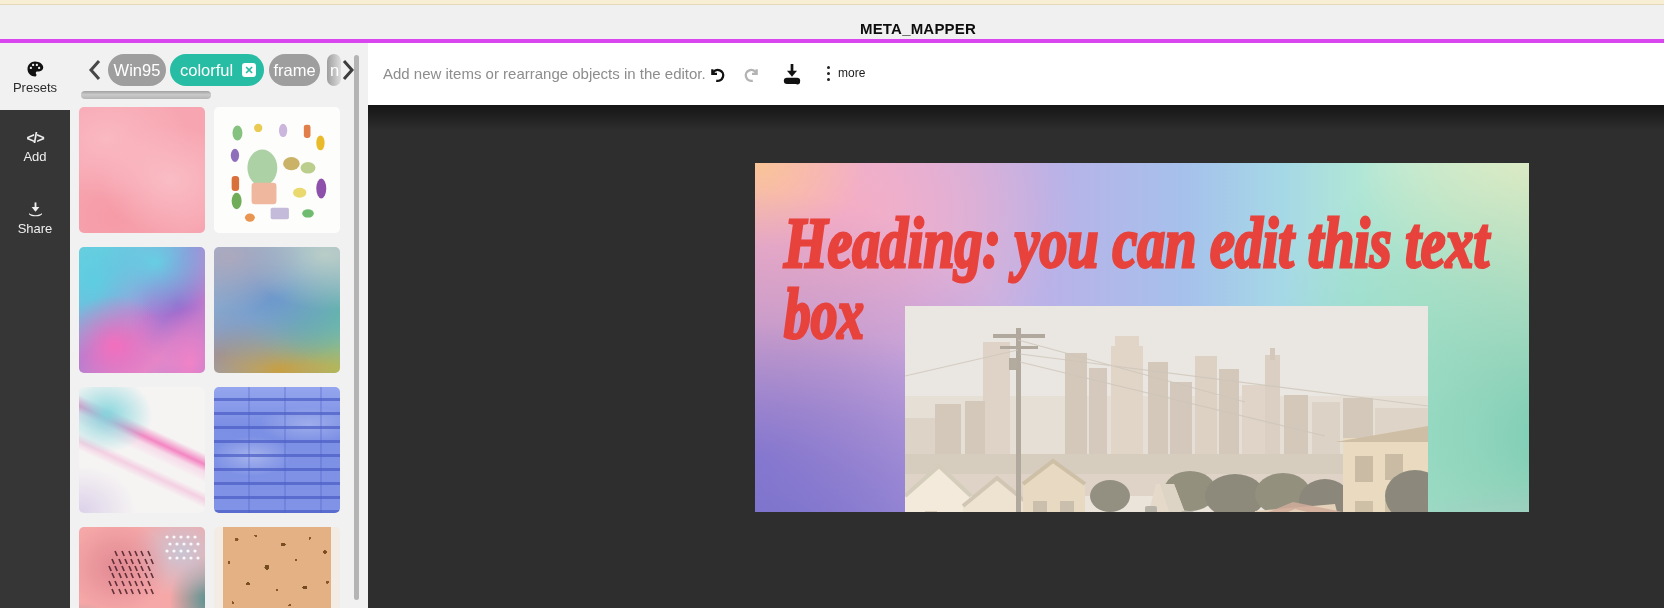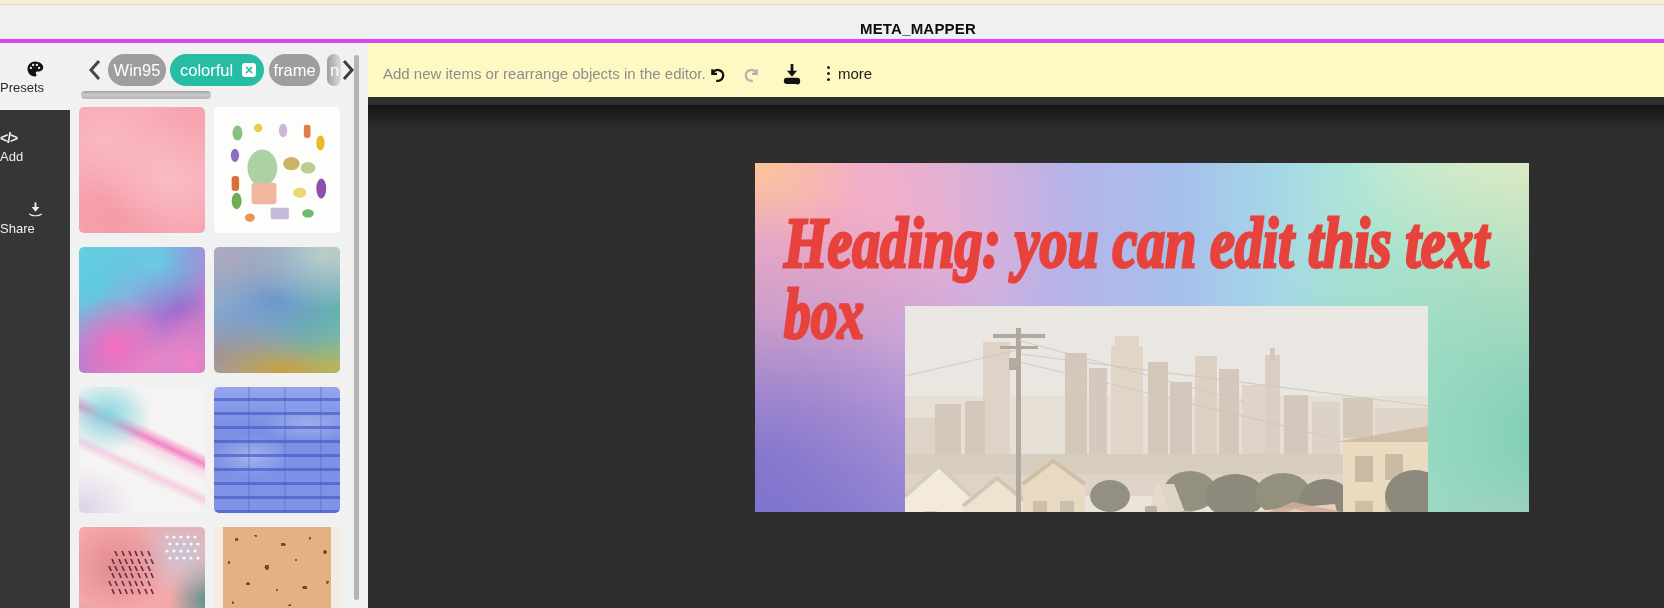--- a/index.html
+++ b/index.html
@@ -6,24 +6,24 @@
 html,body{width:1664px;height:608px;overflow:hidden}
 body{position:relative;font-family:"Liberation Sans",sans-serif;background:#2e2e2e}
 .abs{position:absolute}
 
 
 #cream{left:0;top:0;width:1664px;height:5px;background:#f7eed3;border-bottom:1px solid #e4d9b8}
 #header{left:0;top:5px;width:1664px;height:38px;background:#f0f0f0;border-bottom:4px solid #d946ef}
 #title{left:918px;top:15px;transform:translateX(-50%);font-size:15px;font-weight:bold;letter-spacing:0.2px;color:#0d0d0d;white-space:nowrap}
 
 
-#toolbar{left:368px;top:43px;width:1296px;height:54px;background:#fef9c3}
+#toolbar{left:368px;top:43px;width:1296px;height:62px;background:#ffffff}
 #tbtext{left:15px;top:0;height:61px;line-height:61px;font-size:15px;color:#8d8d8d;white-space:nowrap}
 .tbicon{top:0}
-#moretext{left:470px;top:0;height:61px;line-height:61px;font-size:15px;color:#1b1b1b}
+#moretext{left:470px;top:0;height:61px;line-height:61px;font-size:12px;color:#1b1b1b}
 
 
 #editor{left:368px;top:105px;width:1296px;height:407px;background:#2e2e2e;overflow:hidden}
 #edshadow{left:0;top:0;width:1296px;height:26px;background:linear-gradient(to bottom,rgba(0,0,0,0.55),rgba(0,0,0,0))}
 
 
 #artboard{left:387px;top:58px;width:774px;height:478px;overflow:hidden;background:
  radial-gradient(150px 100px at 36% 100%,rgba(225,100,125,0.97),rgba(225,100,125,0) 100%),
  radial-gradient(135px 92px at 47% 100%,rgba(235,135,45,1),rgba(235,135,45,0) 100%),
  radial-gradient(155px 88px at 58% 100%,rgba(228,214,60,1),rgba(228,214,60,0) 100%),
@@ -41,21 +41,21 @@
 #heading{left:0;top:0}
 
 
 #photo{left:150px;top:143px;width:523px;height:291px;overflow:hidden;background:#d9d2c7}
 #wash{left:0;top:0;width:523px;height:291px;background:rgba(255,251,246,0.44)}
 #wm{left:86px;top:126px;width:360px;height:44px}
 #wmtext{left:72px;top:5px;font-size:32px;color:rgba(92,78,64,0.85);letter-spacing:0.3px;white-space:nowrap}
 
 
 #sidebar{left:0;top:43px;width:70px;height:565px;background:#363636}
-.sideitem{left:0;width:70px;text-align:left;color:#efefef;font-size:13px}
+.sideitem{left:0;width:70px;text-align:center;color:#efefef;font-size:13px}
 #presets{top:0;height:67px;background:#f1f1f1;color:#2b2b2b}
 .sicon{display:block;margin:10px auto 2px auto;width:18px;height:18px}
 
 
 #panel{left:70px;top:43px;width:298px;height:565px;background:#f1f1f1}
 .chip{top:11px;height:32px;border-radius:16px;background:#9e9e9e;color:#fff;font-size:16.5px;line-height:32px;text-align:center}
 #chip1{left:38px;width:58px}
 #chip2{left:100px;width:94px;background:#27bda4}
 #chip2 span{position:absolute;left:10px;top:0}
 #chipx{position:absolute;left:72px;top:9px;width:14px;height:14px;background:#fff;border-radius:3px;color:#27bda4;font-size:11px;line-height:14px;font-weight:bold;text-align:center}

